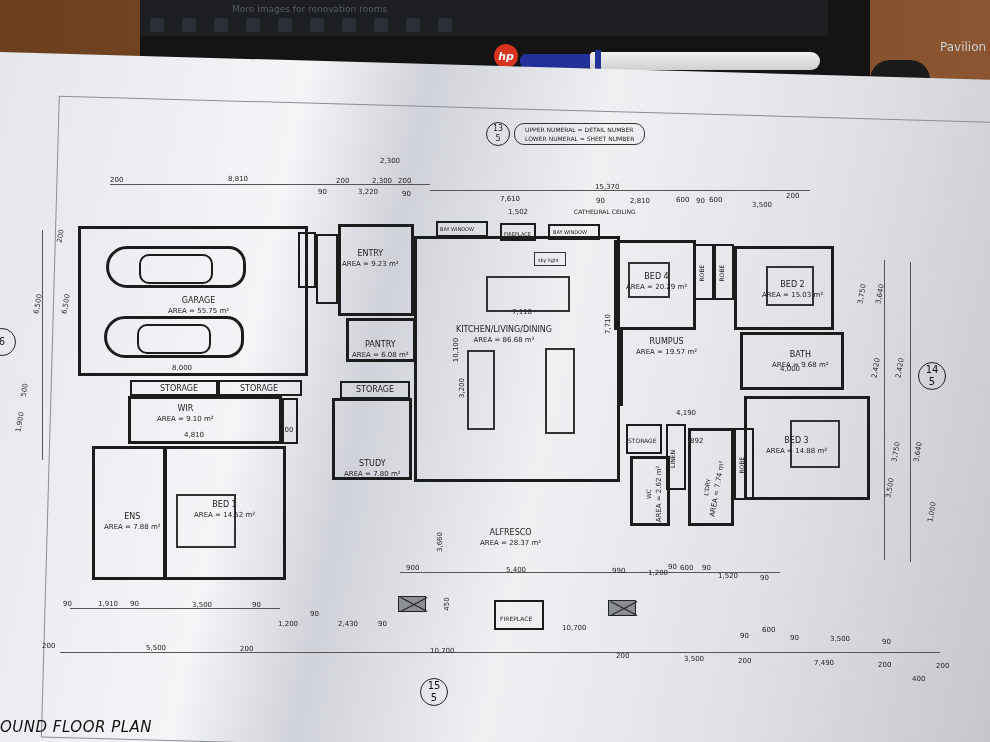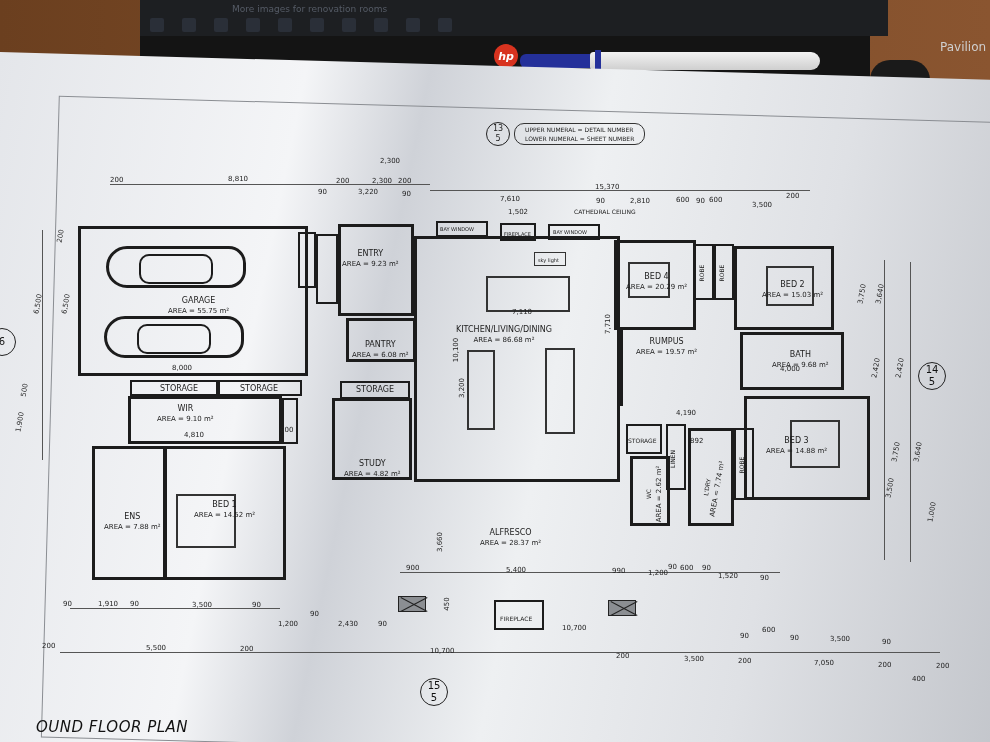--- a/index.html
+++ b/index.html
@@ -1,19 +1,19 @@
 <!DOCTYPE html>
 <html><head>
 <meta charset="utf-8">
 <style>
   html,body{margin:0;padding:0;}
   body{width:990px;height:742px;overflow:hidden;position:relative;background:#5a3a22;font-family:"DejaVu Sans",sans-serif;}
   .bg-wood{position:absolute;left:0;top:0;width:990px;height:742px;background:linear-gradient(90deg,#6b3f1f 0%,#7a4a26 40%,#8a5530 100%);}
   .laptop{position:absolute;left:140px;top:0;width:730px;height:80px;background:#141414;border-bottom:2px solid #222;}
-  .laptop .screen-strip{position:absolute;left:0;top:0;width:748px;height:36px;background:#1d1f22;}
+  .laptop .screen-strip{position:absolute;left:0;top:0;width:688px;height:36px;background:#1d1f22;}
   .laptop .screen-text{position:absolute;left:92px;top:4px;font-size:9px;color:#555b66;white-space:nowrap;}
   .laptop .taskbar{position:absolute;left:10px;top:16px;display:flex;gap:18px;}
   .laptop .taskbar span{width:14px;height:14px;background:#2a2f38;border-radius:2px;display:block;}
   .hp-logo{position:absolute;left:494px;top:44px;width:24px;height:24px;border-radius:50%;background:#d8331f;color:#fff;font-size:11px;font-style:italic;font-weight:bold;display:flex;align-items:center;justify-content:center;}
   .pavilion{position:absolute;left:800px;top:40px;font-size:12px;color:#cfcfcf;white-space:nowrap;}
   .pen{position:absolute;left:520px;top:50px;width:310px;height:22px;}
   .pen .body{position:absolute;left:70px;top:2px;width:230px;height:18px;background:linear-gradient(#f2f2f2,#cfcfcf);border-radius:4px 10px 10px 4px;}
   .pen .cap{position:absolute;left:0;top:4px;width:80px;height:14px;background:#24309a;border-radius:6px 0 0 6px;}
   .pen .band{position:absolute;left:75px;top:0;width:6px;height:22px;background:#24309a;}
   .cable{position:absolute;left:870px;top:60px;width:60px;height:40px;border-radius:20px;background:#1a1a1a;}
@@ -22,21 +22,21 @@
   .legend{position:absolute;left:486px;top:122px;display:flex;align-items:center;}
   .bubble{width:22px;height:22px;border:1px solid #222;border-radius:50%;font-size:8px;line-height:10px;text-align:center;color:#222;display:flex;flex-direction:column;justify-content:center;}
   .legend-box{margin-left:4px;border:1px solid #333;border-radius:10px;padding:1px 10px;font-size:6px;color:#222;line-height:9px;}
   .plan{position:absolute;left:0;top:0;width:990px;height:742px;}
   .room{position:absolute;border:3px solid #1c1c1c;box-sizing:border-box;}
   .label{position:absolute;font-size:8px;color:#1c1c1c;text-align:center;white-space:nowrap;line-height:10px;}
   .label .area{display:block;font-size:7px;}
   .dim{position:absolute;font-size:7px;color:#222;white-space:nowrap;}
   .dimline{position:absolute;height:0;border-top:1px solid #555;}
   .vdim{position:absolute;width:0;border-left:1px solid #555;}
-  .title{position:absolute;left:0;top:718px;font-size:15px;color:#111;letter-spacing:0.5px;font-style:italic;white-space:nowrap;padding-left:36px;}
+  .title{position:absolute;left:0;top:718px;font-size:15px;color:#111;letter-spacing:0.5px;font-style:italic;white-space:nowrap;}
   .section-marker{position:absolute;width:26px;height:26px;border:1px solid #222;border-radius:50%;font-size:10px;line-height:12px;text-align:center;color:#111;display:flex;flex-direction:column;justify-content:center;background:transparent;}
   .car{position:absolute;width:140px;height:42px;border:3px solid #1c1c1c;border-radius:22px 18px 18px 22px;box-sizing:border-box;}
   .car::after{content:"";position:absolute;left:30px;top:5px;width:70px;height:26px;border:2px solid #1c1c1c;border-radius:10px;}
   .fixture{position:absolute;border:1px solid #333;box-sizing:border-box;}
   .xbox{position:absolute;width:28px;height:16px;background:#8b8e92;border:1px solid #222;box-sizing:border-box;}
   .xbox::before,.xbox::after{content:"";position:absolute;left:0;top:7px;width:30px;border-top:1px solid #222;}
   .xbox::before{transform:rotate(28deg);}
   .xbox::after{transform:rotate(-28deg);}
 </style>
 </head>
@@ -154,21 +154,21 @@
   <div class="room" style="left:346px;top:318px;width:70px;height:44px;border-width:3px;"></div>
   <div class="label" style="left:352px;top:340px;">
     <span>PANTRY</span>
     <span class="area">AREA = 6.08 m²</span>
   </div>
   <div class="room" style="left:340px;top:381px;width:70px;height:18px;border-width:2px;"></div>
   <div class="label" style="left:356px;top:385px;">STORAGE</div>
   <div class="room" style="left:332px;top:398px;width:80px;height:82px;border-width:3px;"></div>
   <div class="label" style="left:344px;top:459px;">
     <span>STUDY</span>
-    <span class="area">AREA = 4.82 m²</span>
+    <span class="area">AREA = 7.80 m²</span>
   </div>
 
   <div class="room" style="left:130px;top:380px;width:88px;height:16px;border-width:2px;"></div>
   <div class="label" style="left:160px;top:384px;">STORAGE</div>
   <div class="room" style="left:218px;top:380px;width:84px;height:16px;border-width:2px;"></div>
   <div class="label" style="left:240px;top:384px;">STORAGE</div>
 
   <div class="room" style="left:128px;top:396px;width:154px;height:48px;border-width:3px;"></div>
   <div class="label" style="left:157px;top:404px;">
     <span>WIR</span>
@@ -284,21 +284,21 @@
   <div class="dim" style="left:760px;top:574px;">90</div>
   <div class="dim" style="left:562px;top:624px;">10,700</div>
   <div class="dim" style="left:740px;top:632px;">90</div>
   <div class="dim" style="left:762px;top:626px;">600</div>
   <div class="dim" style="left:790px;top:634px;">90</div>
   <div class="dim" style="left:830px;top:635px;">3,500</div>
   <div class="dim" style="left:882px;top:638px;">90</div>
   <div class="dim" style="left:616px;top:652px;">200</div>
   <div class="dim" style="left:684px;top:655px;">3,500</div>
   <div class="dim" style="left:738px;top:657px;">200</div>
-  <div class="dim" style="left:814px;top:659px;">7,050</div>
+  <div class="dim" style="left:814px;top:659px;">7,490</div>
   <div class="dim" style="left:878px;top:661px;">200</div>
   <div class="dim" style="left:912px;top:675px;">400</div>
   <div class="dim" style="left:936px;top:662px;">200</div>
 
   <div class="vdim" style="left:884px;top:260px;height:300px;"></div>
   <div class="vdim" style="left:910px;top:262px;height:300px;"></div>
   <div class="dim" style="left:852px;top:290px;transform:rotate(-80deg);">3,750</div>
   <div class="dim" style="left:870px;top:290px;transform:rotate(-80deg);">3,640</div>
   <div class="dim" style="left:866px;top:364px;transform:rotate(-80deg);">2,420</div>
   <div class="dim" style="left:890px;top:364px;transform:rotate(-80deg);">2,420</div>

